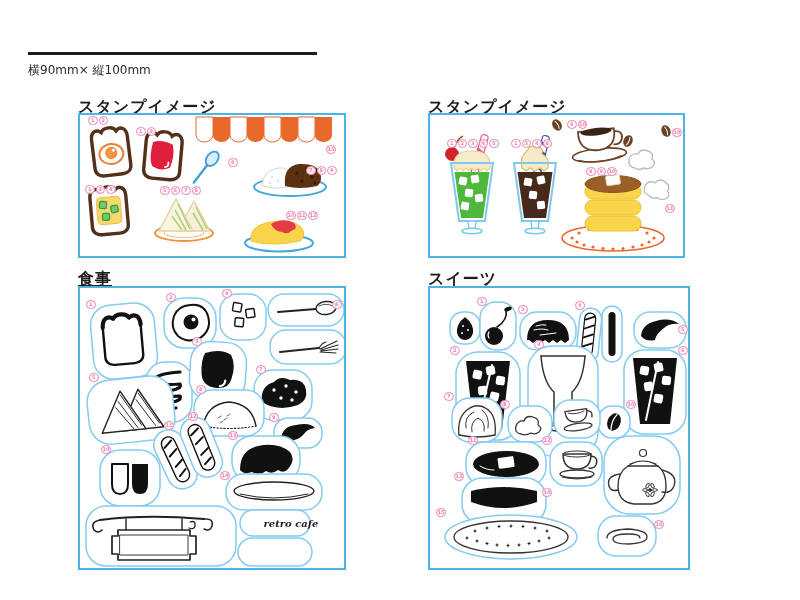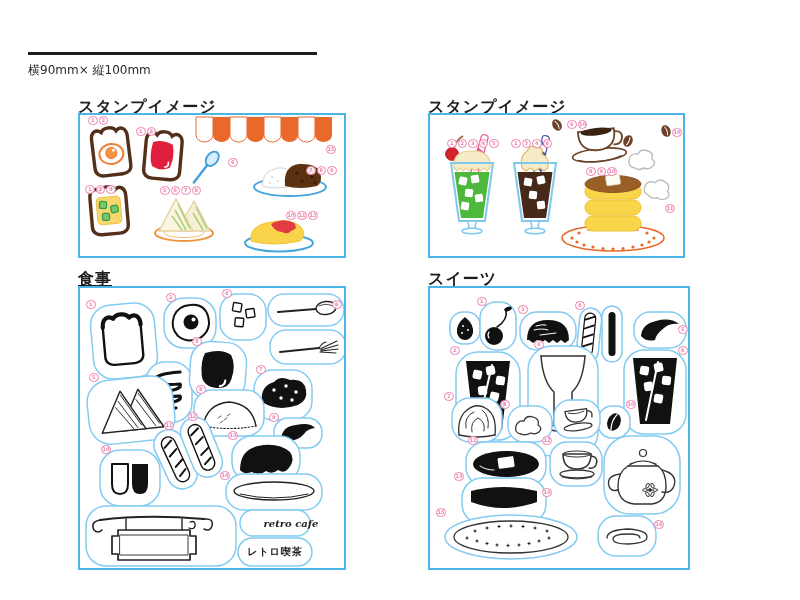--- a/index.html
+++ b/index.html
@@ -378,21 +378,20 @@
 
         <g>
           <rect x="160" y="222" width="70" height="26" rx="13" fill="#fff" stroke="#84cbf1" stroke-width="1.5"></rect>
         </g>
         <g>
           <rect x="158" y="250" width="74" height="28" rx="14" fill="#fff" stroke="#84cbf1" stroke-width="1.5"></rect>
         </g>
       </g>
     </svg>
     <span class="stamp-text stamp-en" style="left:176px;top:222px;width:70px;height:26px;">retro cafe</span>
-    <span class="stamp-text stamp-jp" style="left:158px;top:250px;width:74px;height:28px;">レトロ喫茶</span>
     <span class="nums" style="left:6px;top:12px;">
         <span class="n">1</span>
       </span>
     <span class="nums" style="left:86px;top:5px;">
         <span class="n">2</span>
       </span>
     <span class="nums" style="left:142px;top:1px;">
         <span class="n">4</span>
       </span>
     <span class="nums" style="left:252px;top:12px;">

